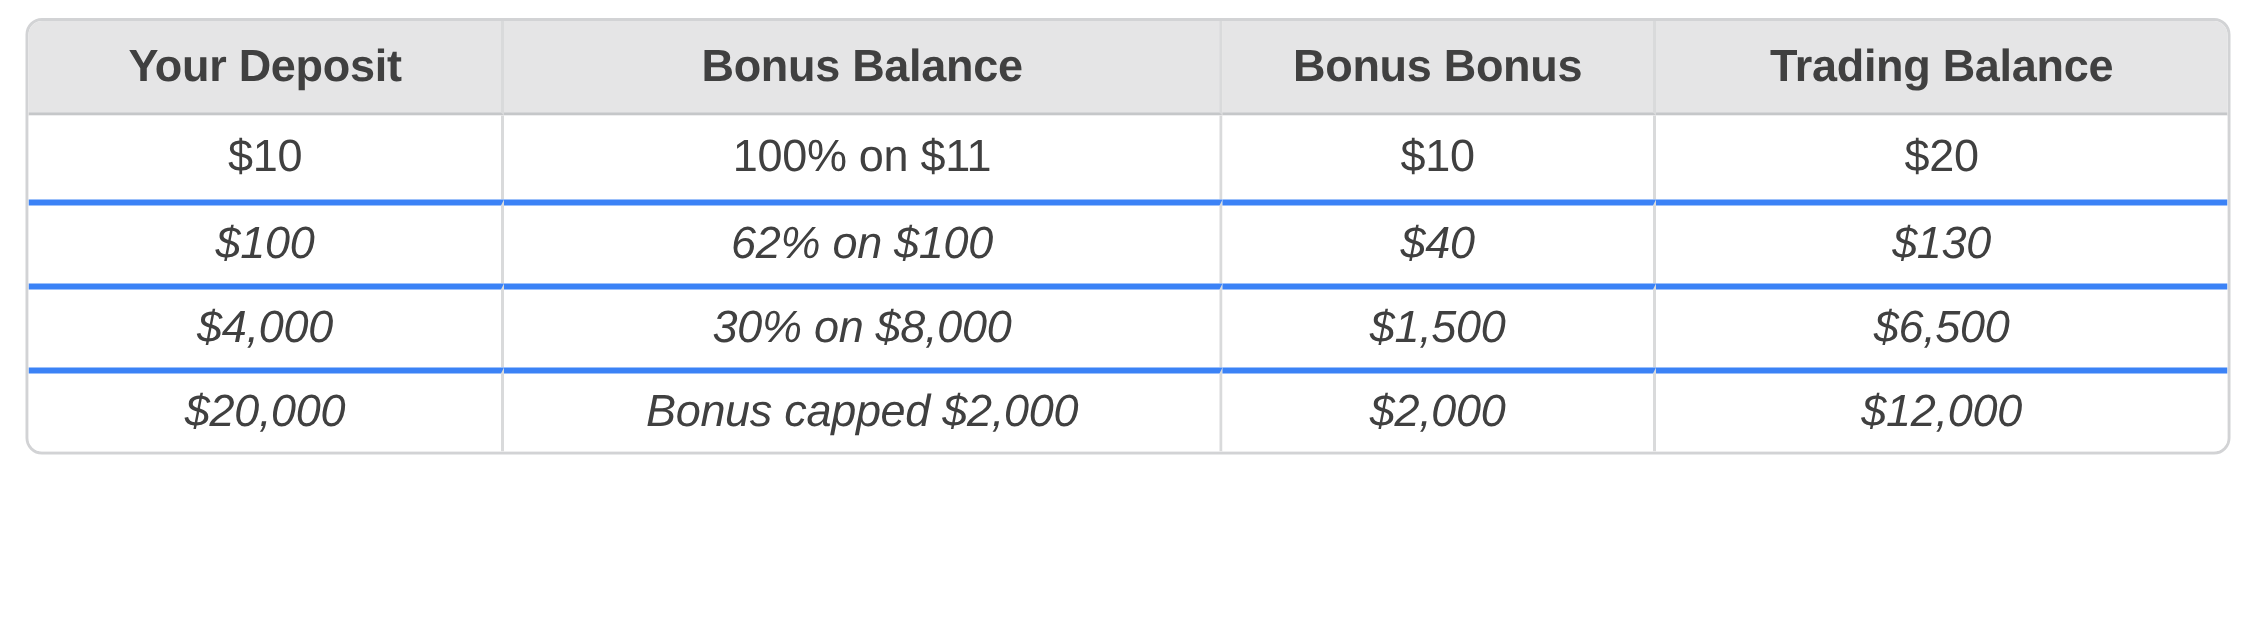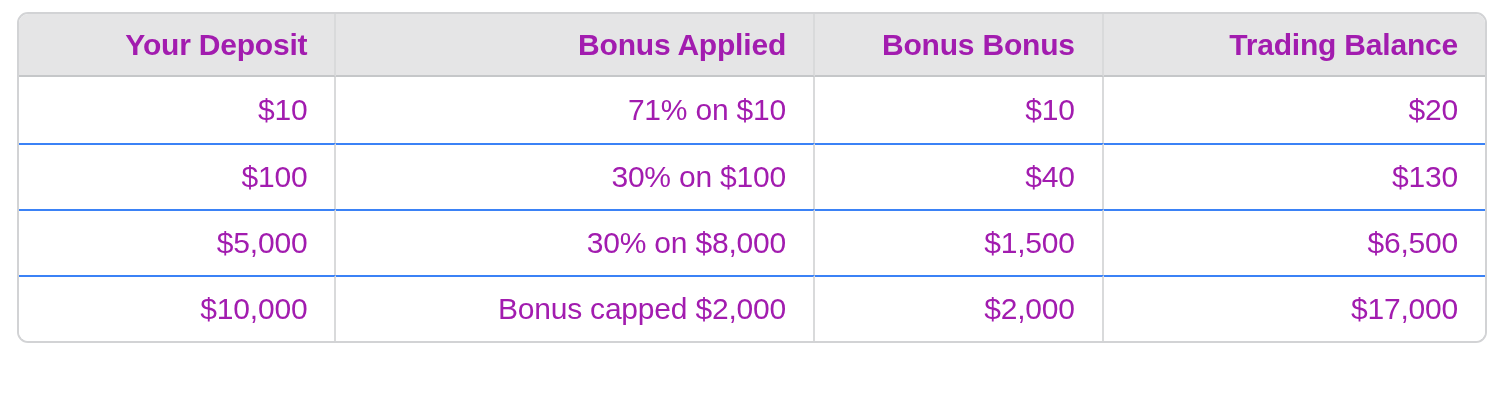--- a/index.html
+++ b/index.html
@@ -28,85 +28,86 @@
     border-collapse: separate;
     border-spacing: 0;
   }
   col.c1 { width: 21.65%; }
   col.c2 { width: 32.65%; }
   col.c3 { width: 19.70%; }
   col.c4 { width: 26.00%; }
   th, td {
     box-sizing: border-box;
     padding: 0 27px;
-    text-align: right;
+    text-align: center;
     vertical-align: middle;
-    color: #a21caf;
+    color: #404040;
     font-size: 30px;
     letter-spacing: -0.2px;
     white-space: nowrap;
     overflow: hidden;
   }
   th {
     height: 63px;
     background: #e5e5e6;
     font-weight: 600;
     border-bottom: 2px solid #c5c7c9;
   }
   td {
-    height: 66px;
+    height: 56px;
     font-weight: 400;
     background: #ffffff;
   }
   th:not(:last-child), td:not(:last-child) {
     border-right: 2px solid #d9dadb;
   }
   tbody tr + tr td {
-    border-top: 2px solid #3b82f6;
+    border-top: 4px solid #3b82f6;
+    font-style: italic;
   }
 </style>
 </head>
 <body>
 
 <div class="table-wrap">
   <table>
     <colgroup>
       <col class="c1">
         <col class="c2">
         <col class="c3">
         <col class="c4">
     </colgroup>
     <thead>
       <tr>
         <th>Your Deposit</th>
-        <th>Bonus Applied</th>
+        <th>Bonus Balance</th>
         <th>Bonus Bonus</th>
         <th>Trading Balance</th>
       </tr>
     </thead>
     <tbody>
       <tr>
         <td>$10</td>
-        <td>71% on $10</td>
+        <td>100% on $11</td>
         <td>$10</td>
         <td>$20</td>
       </tr>
       <tr>
         <td>$100</td>
-        <td>30% on $100</td>
+        <td>62% on $100</td>
         <td>$40</td>
         <td>$130</td>
       </tr>
       <tr>
-        <td>$5,000</td>
+        <td>$4,000</td>
         <td>30% on $8,000</td>
         <td>$1,500</td>
         <td>$6,500</td>
       </tr>
       <tr>
-        <td>$10,000</td>
+        <td>$20,000</td>
         <td>Bonus capped $2,000</td>
         <td>$2,000</td>
-        <td>$17,000</td>
+        <td>$12,000</td>
       </tr>
     </tbody>
   </table>
 </div>
 
 </body></html>

